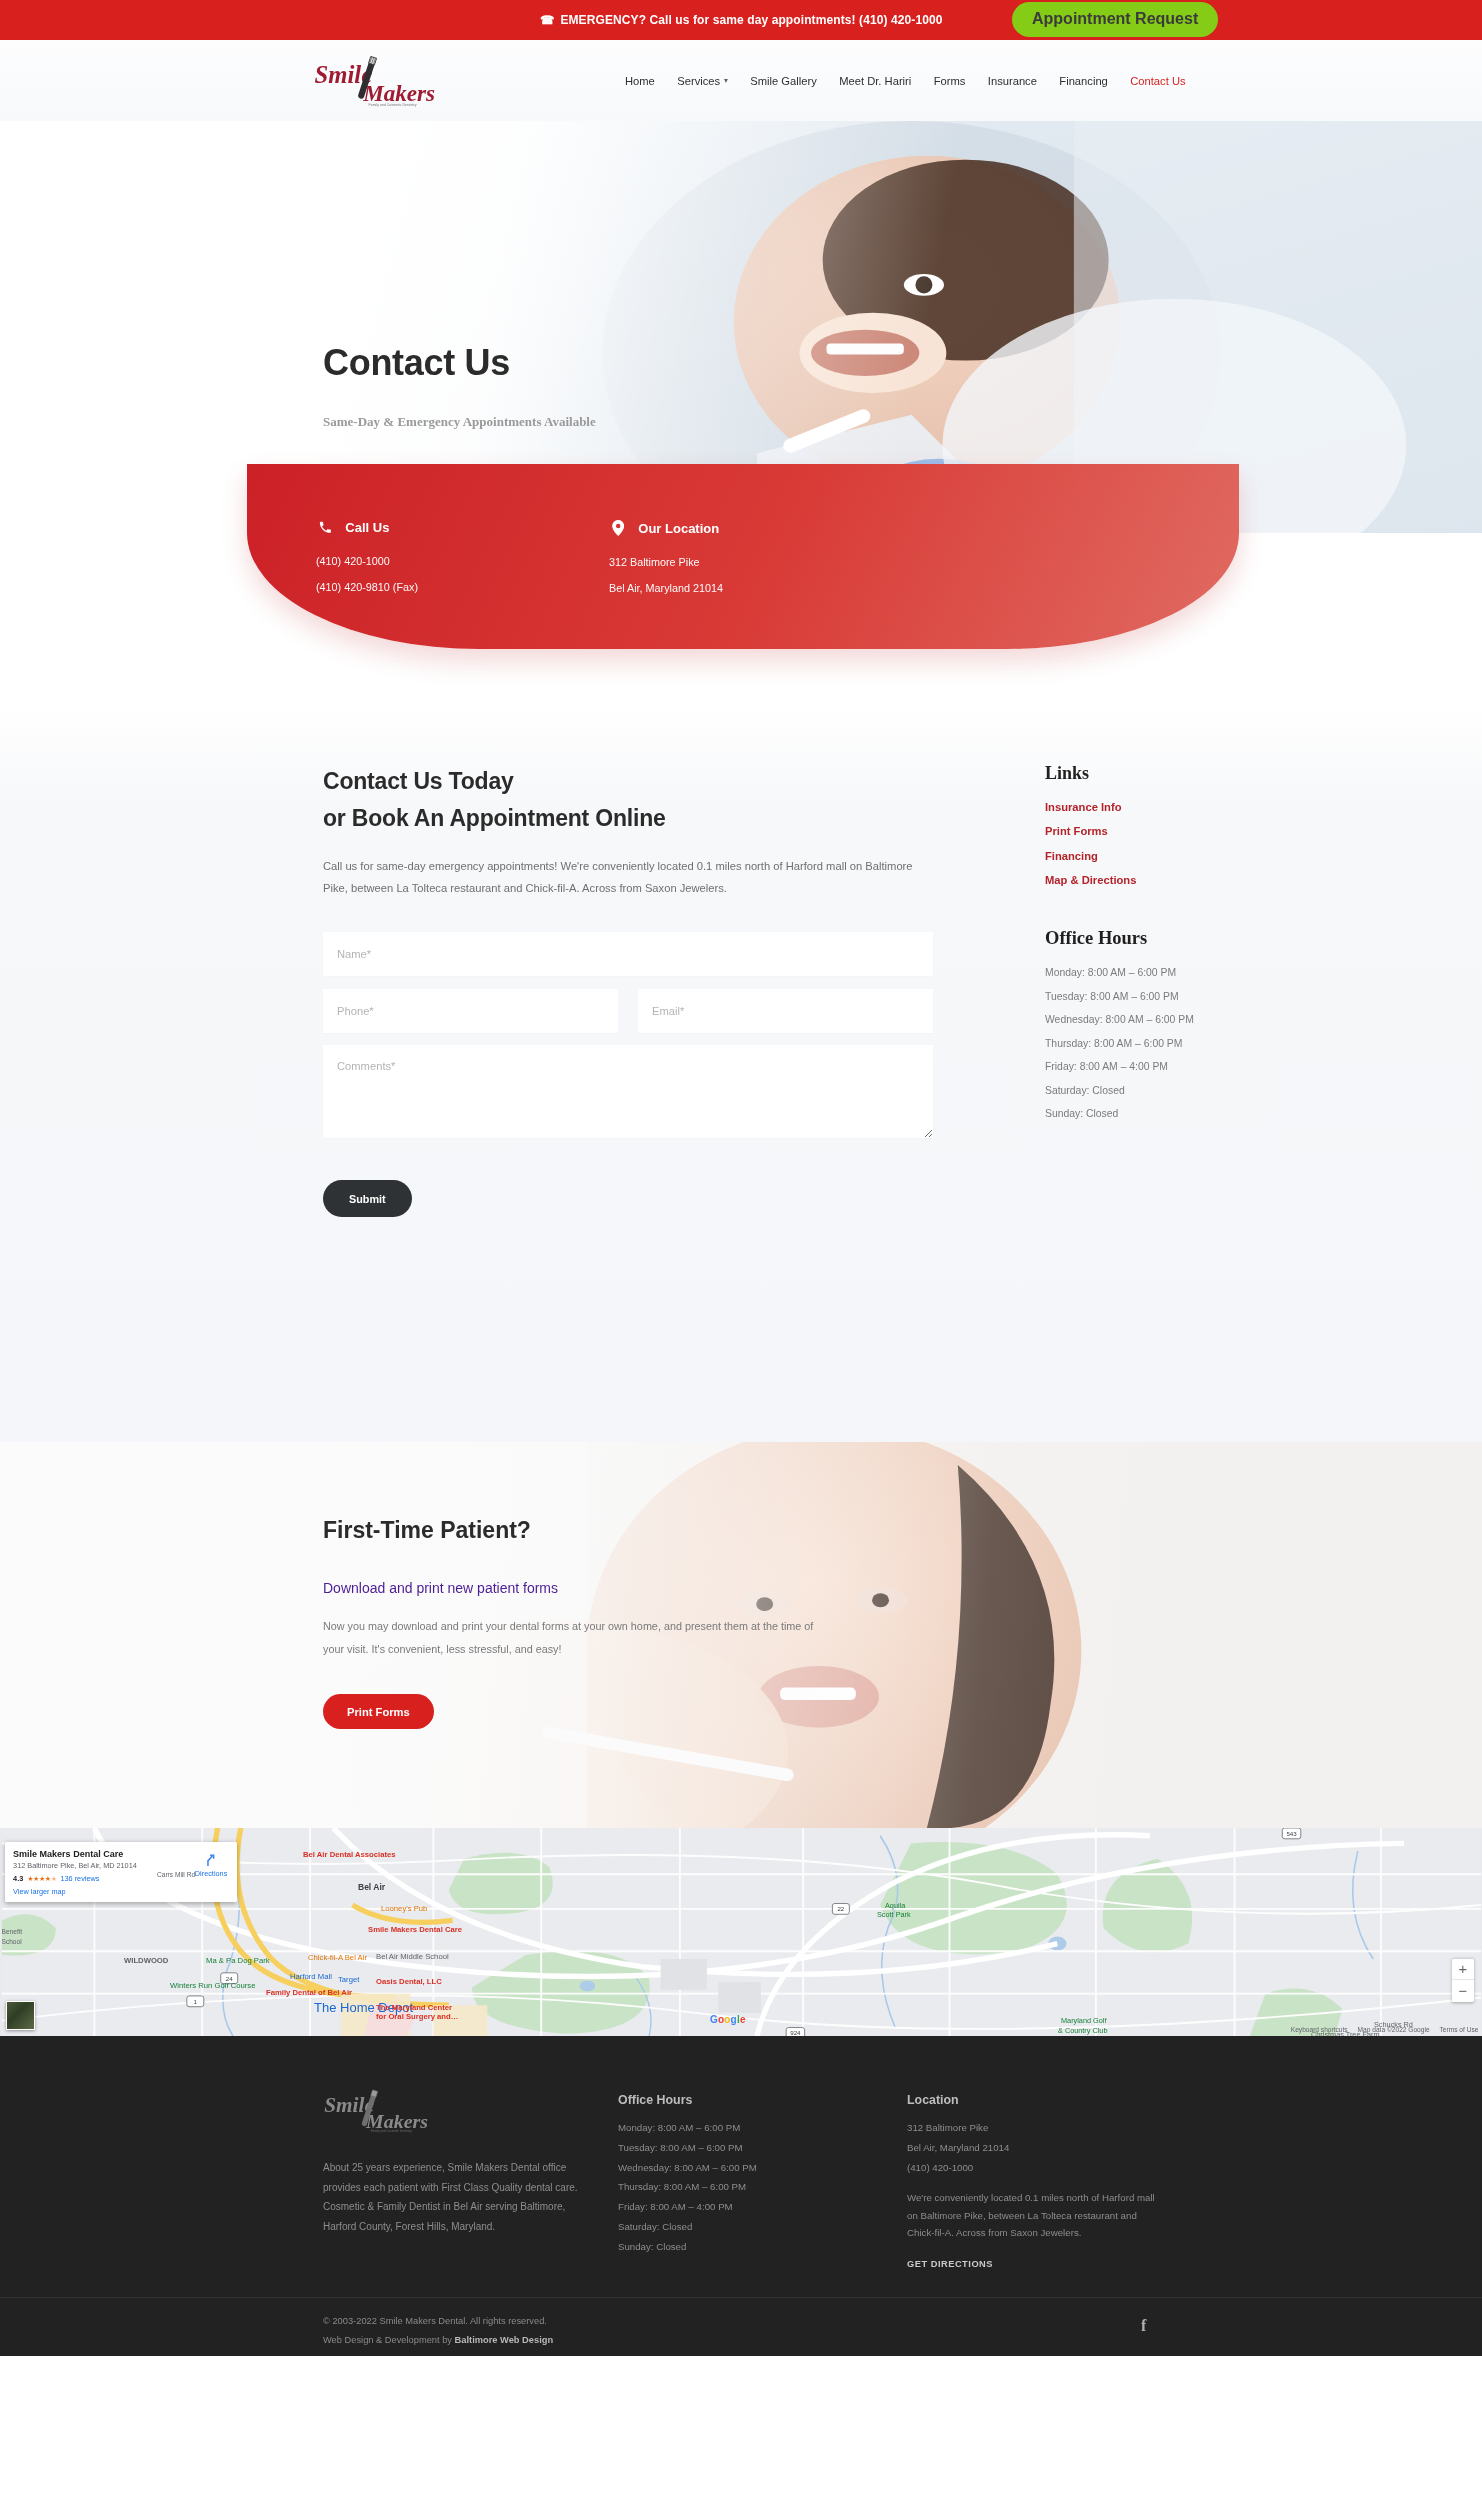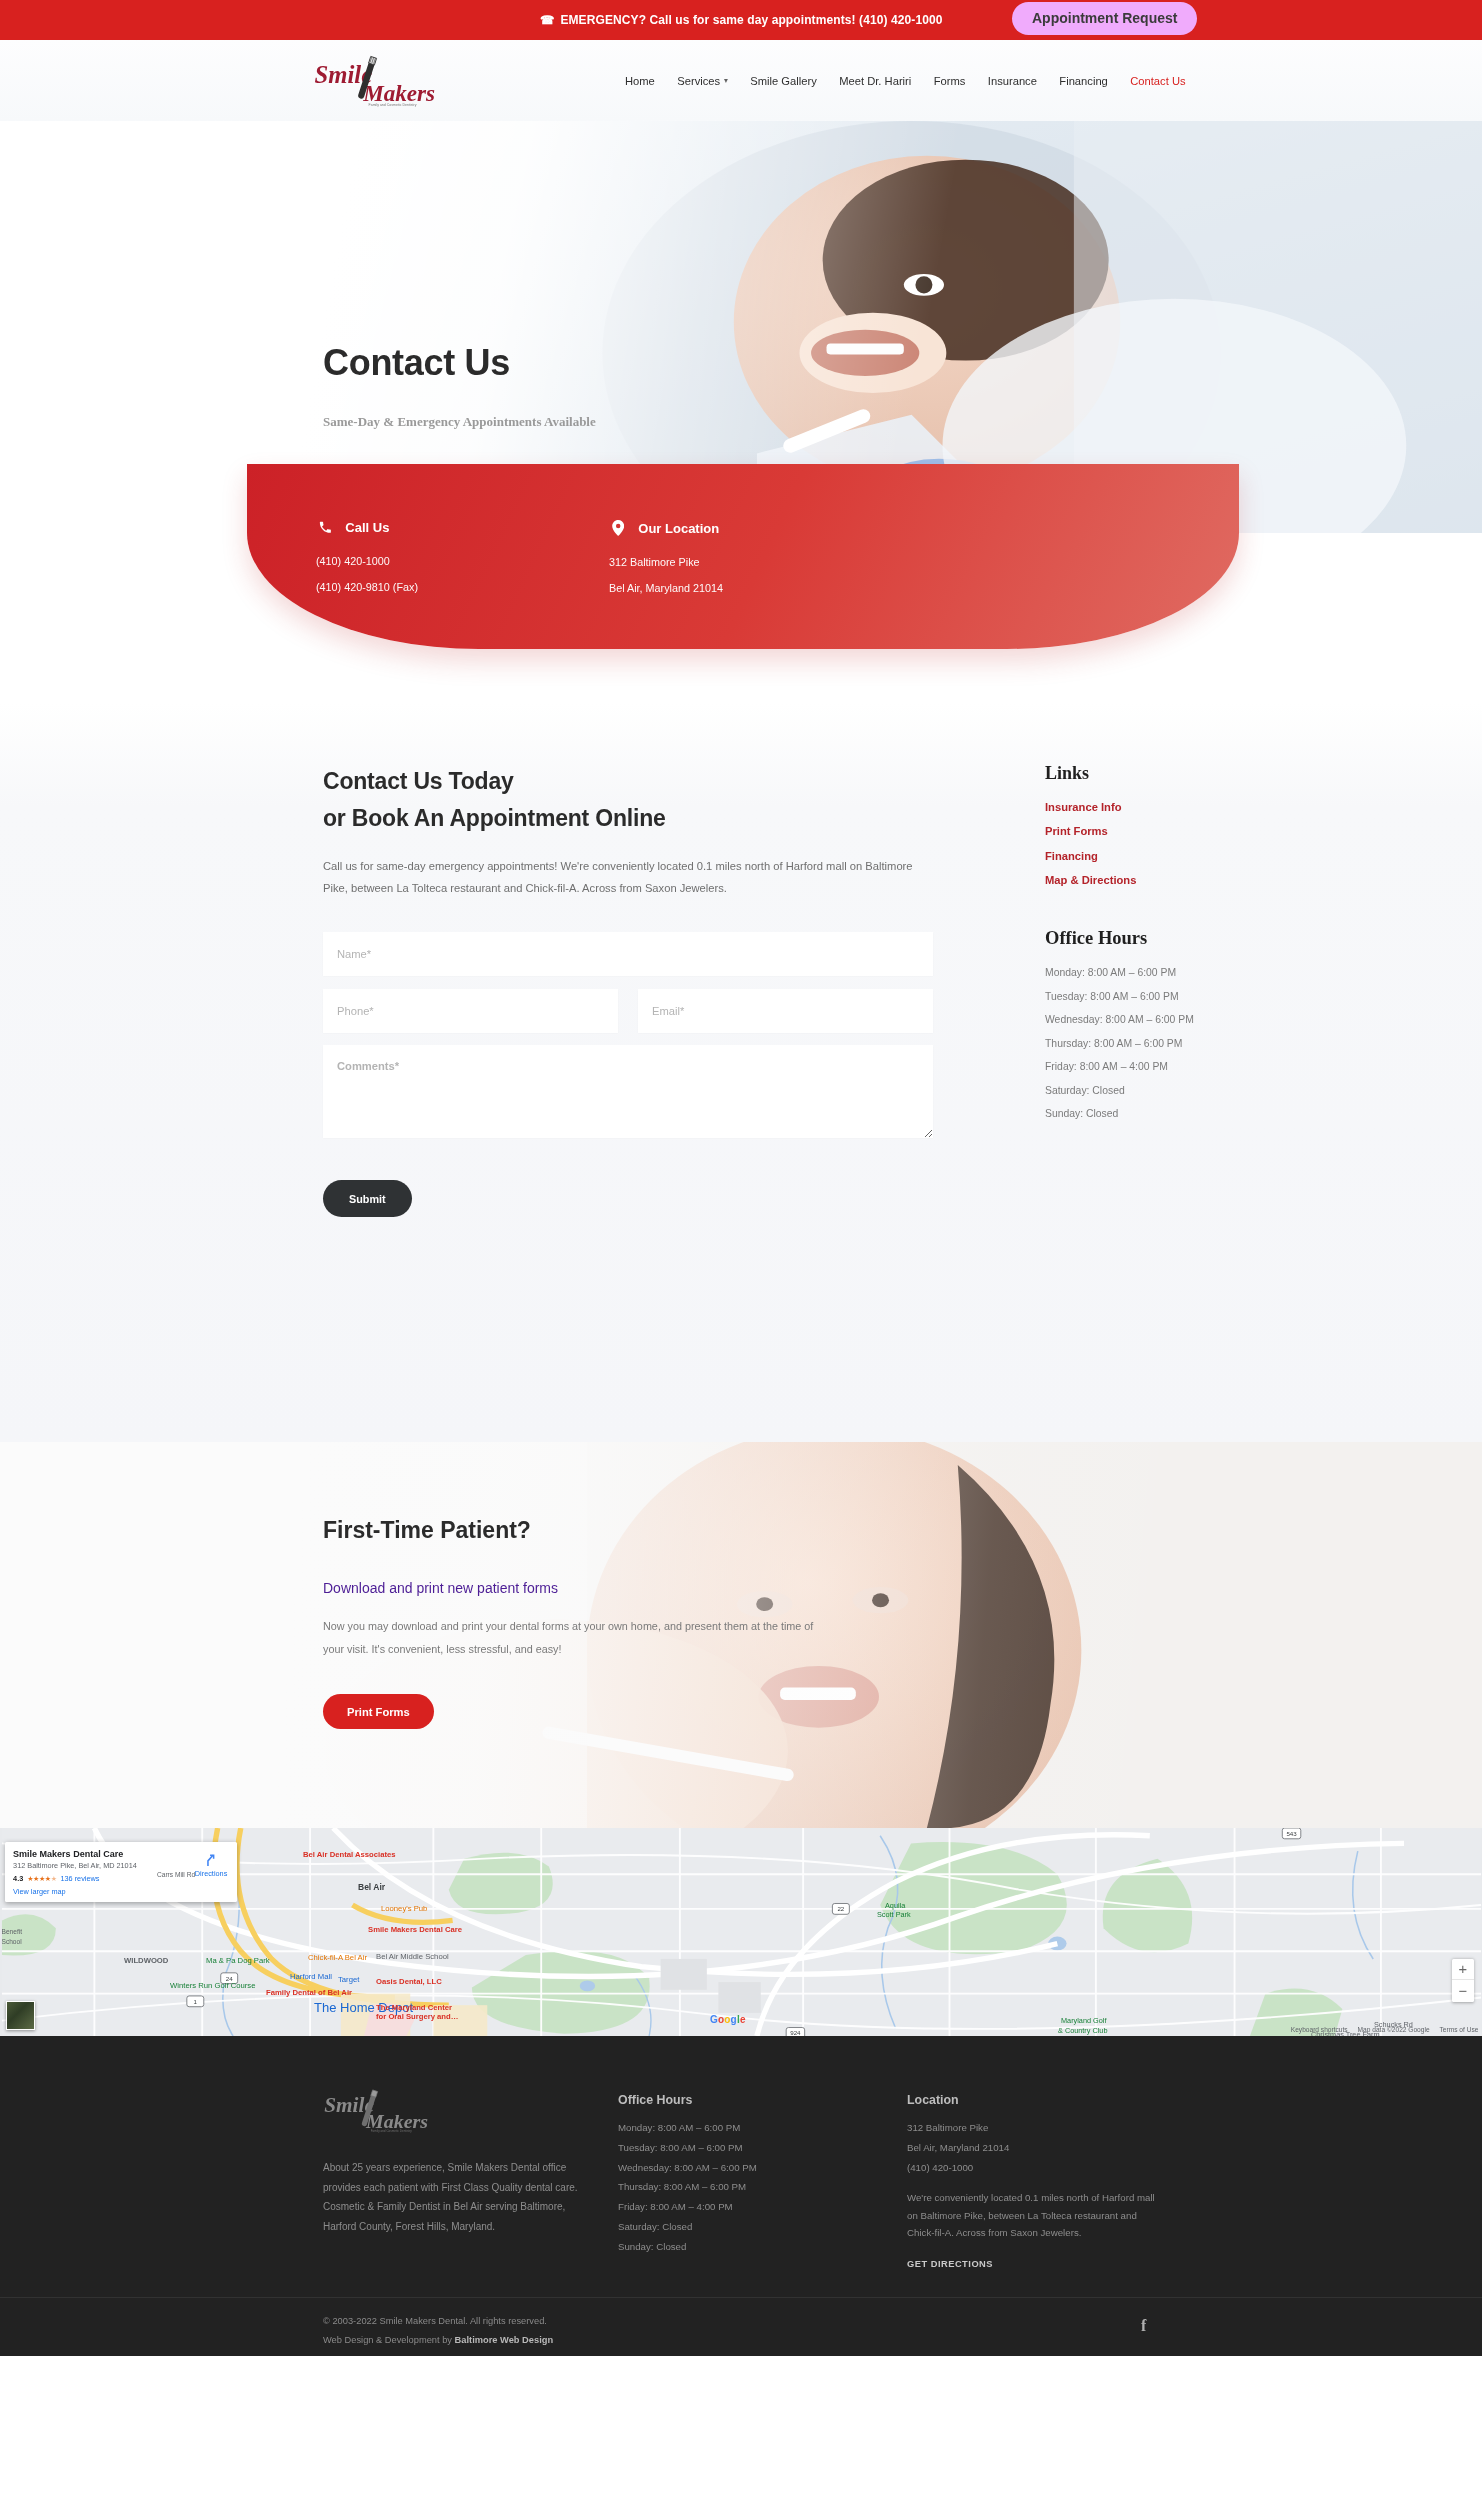--- a/index.html
+++ b/index.html
@@ -18,21 +18,21 @@
     background:#d8211f; height:40px; display:flex;
     align-items:center; justify-content:center; position:relative;
   }
   .topbar-text {
     color:#fff; font-size:12px; font-weight:700; letter-spacing:0.1px;
     display:flex; align-items:center; gap:5.4px;
   }
   .phone-glyph { font-size:11.6px; display:inline-block; transform:scaleX(-1); }
   .appt-btn {
     position:absolute; left:1012px; top:1.5px;
-    background:#f0abfc; color:#3b3b3b; font-size:14px; font-weight:700;
+    background:#84cc16; color:#3b3b3b; font-size:16px; font-weight:700;
     padding:8.5px 20px; border-radius:23px; border:none; cursor:pointer;
     white-space:nowrap;
   }
 
   
   .header {
     height:81px; position:relative; z-index:5;
     background:linear-gradient(180deg,#fdfdfe 0%,#f7f9fb 100%);
     display:flex; align-items:center;
   }
@@ -110,21 +110,20 @@
     padding:0 14px; font-size:11.2px; color:#555;
     font-family:"Liberation Sans", sans-serif;
     box-shadow:0 0.8px 1.5px rgba(0,0,0,.035);
   }
   .field::placeholder { color:#b4b4b4; }
   .row2 { display:flex; gap:20px; margin-top:12.4px; }
   .row2 .field { width:50%; }
   textarea.field {
     height:93px; padding-top:13px; resize:vertical; margin-top:12.4px;
     line-height:1.5;
-    font-weight:bold;
   }
   .submit-btn {
     margin-top:39px; background:#2f3234; color:#fff; border:none;
     font-size:10.8px; font-weight:700; padding:12.4px 26px; border-radius:21.6px;
     cursor:pointer; font-family:"Liberation Sans", sans-serif;
   }
   .contact-right { position:absolute; left:998px; top:0; width:278px;margin-left:47px; }
   .serif-h {
     font-family:"Liberation Serif", serif; font-size:18px; font-weight:700;
     color:#1f1f1f;

